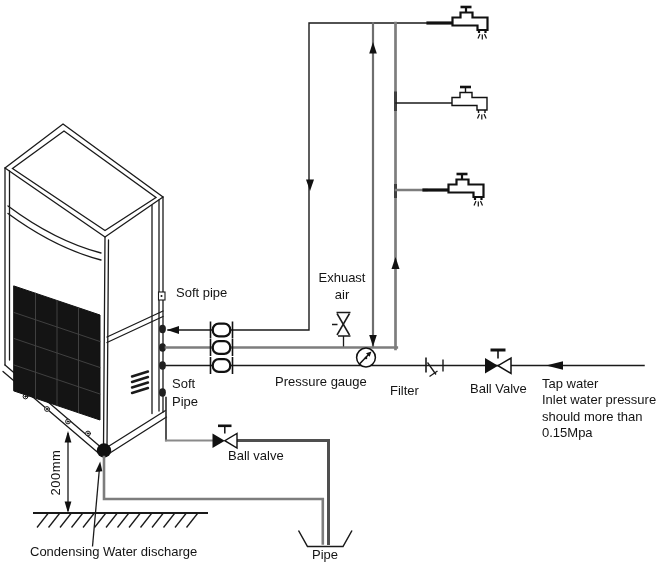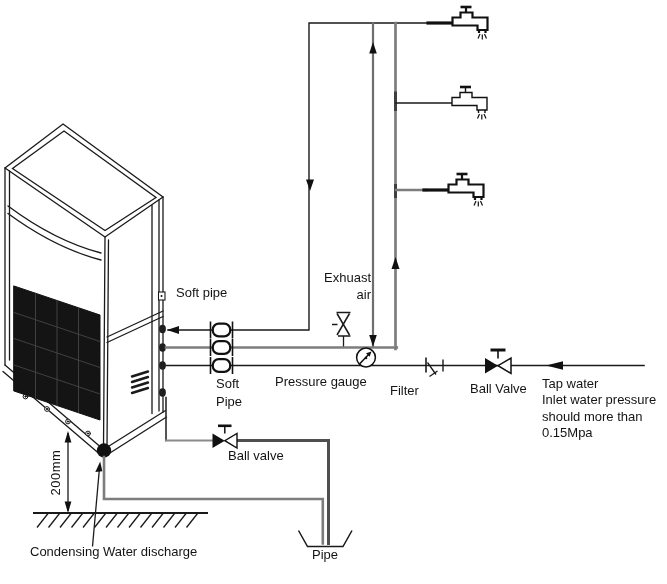--- a/index.html
+++ b/index.html
@@ -226,26 +226,26 @@
   </g>
 
   <g>
     <path d="M92.5,546.5 L99.3,470" stroke="#1a1a1a" stroke-width="1.3" fill="none"></path>
     <polygon points="100.2,461.5 95.3,472 102.3,471.3" fill="#111"></polygon>
   </g>
 </svg>
 
 <div class="lbl" style="left:176px;top:285px;">Soft pipe</div>
 
-<div class="lbl ml ctr" style="left:313px;top:269px;width:58px;line-height:17px;text-align:right;">Exhuast
+<div class="lbl ml ctr" style="left:313px;top:269px;width:58px;line-height:17px;">Exhuast
 air</div>
 
 <div class="lbl" style="left:275px;top:374px;">Pressure gauge</div>
 
-<div class="lbl ml" style="left:172px;top:375px;line-height:18px;margin-left:44px;">Soft
+<div class="lbl ml" style="left:172px;top:375px;line-height:18px;">Soft
 Pipe</div>
 
 <div class="lbl" style="left:390px;top:383px;">Filter</div>
 
 <div class="lbl" style="left:470px;top:381px;">Ball Valve</div>
 
 <div class="lbl ml" style="left:542px;top:376px;width:130px;line-height:16.4px;">Tap water
 Inlet water pressure
 should more than
 0.15Mpa</div>

